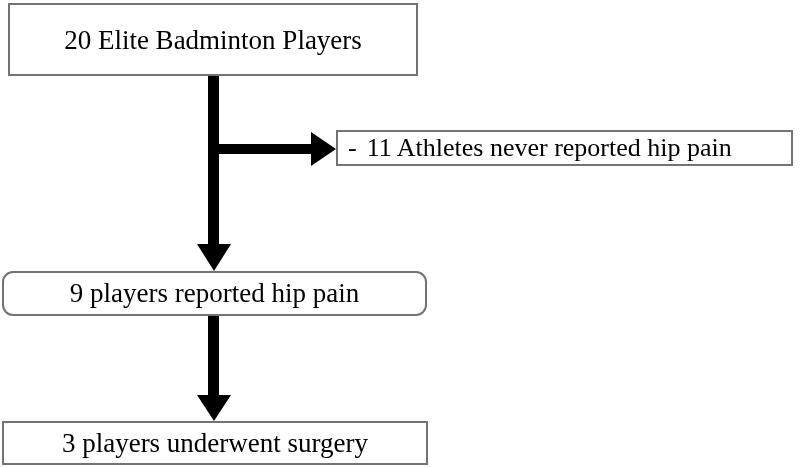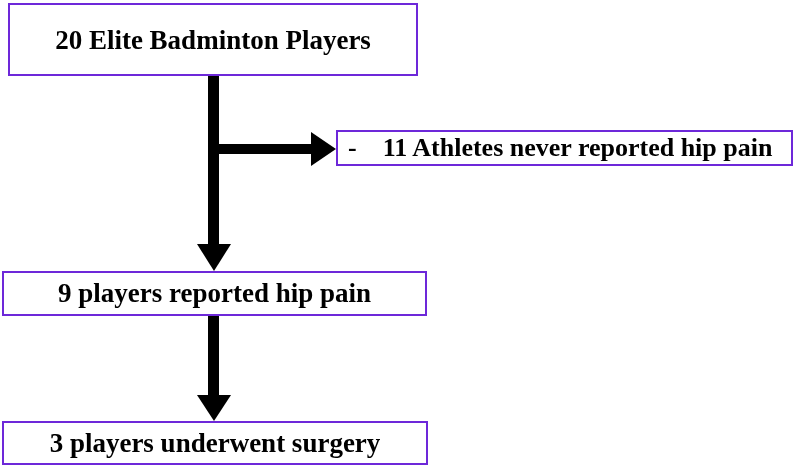--- a/index.html
+++ b/index.html
@@ -21,28 +21,27 @@
     left: 0;
     top: 0;
     width: 800px;
     height: 467px;
     pointer-events: none;
   }
   .box {
     position: absolute;
     box-sizing: border-box;
     background: #ffffff;
-    border: 2px solid #6d28d9;
+    border: 2px solid #737373;
     display: flex;
     align-items: center;
     justify-content: center;
     font-size: 27px;
     line-height: 1.2;
     white-space: nowrap;
-    font-weight: bold;
   }
   .box-top {
     left: 8px;
     top: 3px;
     width: 410px;
     height: 73px;
     flex-direction: column;
     line-height: 34px;
   }
   .box-top .line2 {
@@ -55,27 +54,28 @@
     height: 36px;
     justify-content: flex-start;
     padding-left: 10px;
     font-size: 26px;
   }
   .box-excluded .bullet {
     display: inline-block;
   }
   .box-excluded .ex-text {
     display: inline-block;
-    margin-left: 26px;
+    margin-left: 10px;
   }
   .box-mid {
     left: 2px;
     top: 271px;
     width: 425px;
     height: 45px;
+    border-radius: 11px;
   }
   .box-bottom {
     left: 2px;
     top: 421px;
     width: 426px;
     height: 44px;
     align-items: center;
   }
 </style>
 </head>

